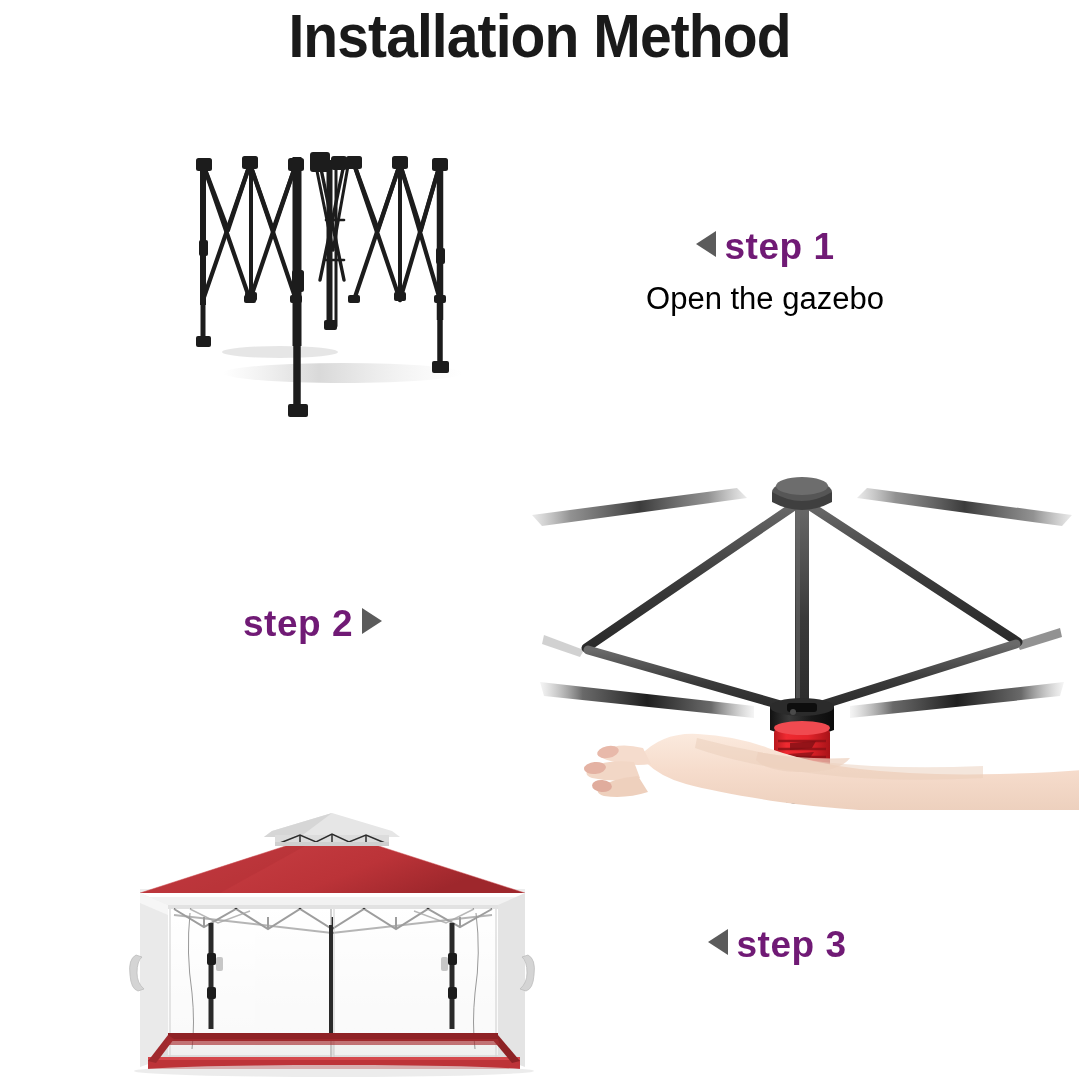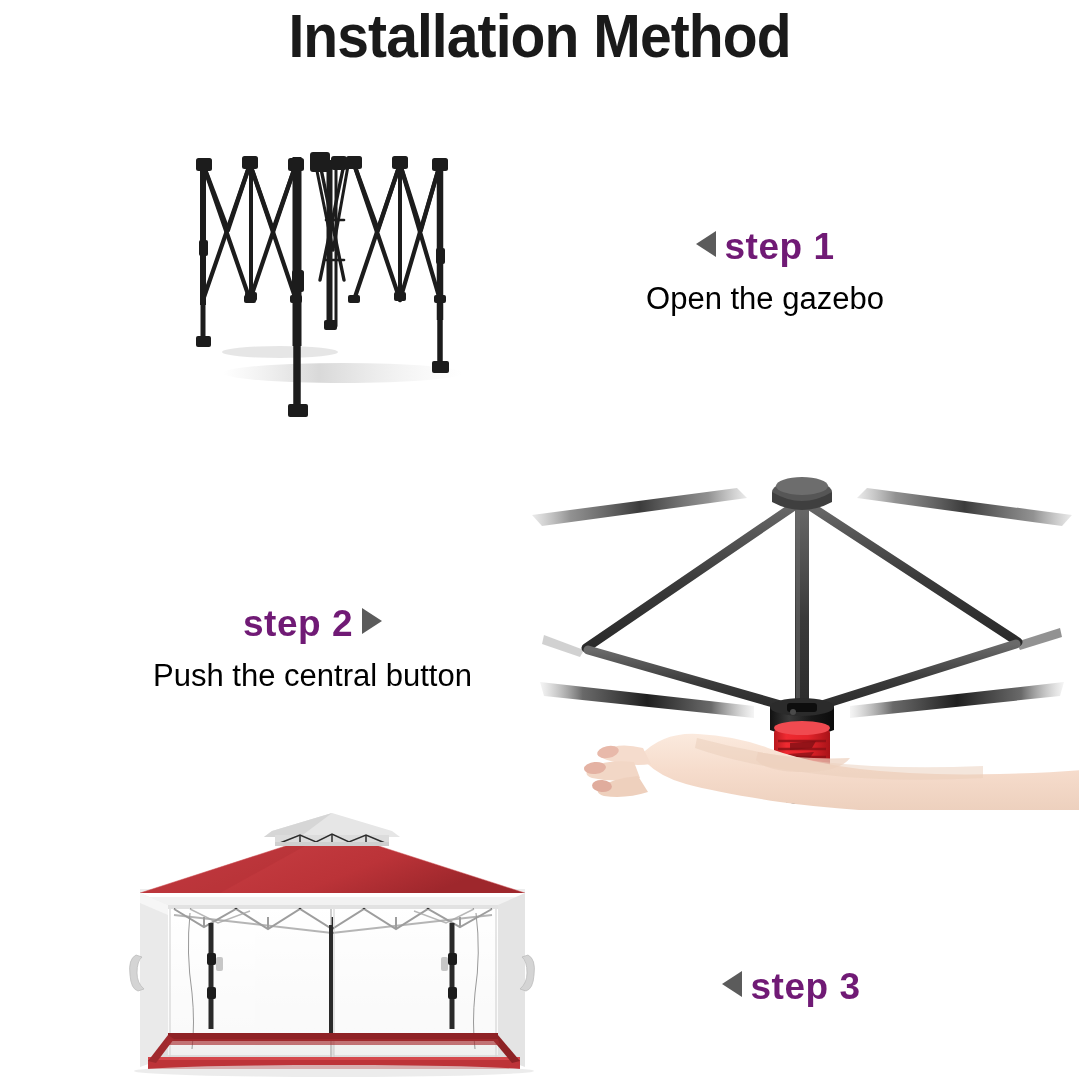--- a/index.html
+++ b/index.html
@@ -60,21 +60,21 @@
     font-size:31px;
     font-weight:normal;
     color:#000000;
     line-height:40px;
     margin-top:10px;
     white-space:nowrap;
   }
 
   #step1-block{left:585px;top:225px;width:360px;}
   #step2-block{left:130px;top:562px;width:365px;margin-top:40px;}
-  #step3-block{left:596px;top:923px;width:390px;margin-top:42px;}
+  #step3-block{left:582px;top:923px;width:390px;}
 
   
   .figure{position:absolute;}
   #fig-frame{left:168px;top:130px;width:330px;height:300px;}
   #fig-hub{left:522px;top:460px;width:560px;height:350px;}
   #fig-gazebo{left:100px;top:805px;width:465px;height:274px;}
 
   .figure svg{display:block;width:100%;height:100%;}
 </style>
 </head>
@@ -181,21 +181,20 @@
     <div class="step-head">
       <span class="tri tri-left"></span><span>step 1</span>
     </div>
     <div class="step-sub">Open the gazebo</div>
   </div>
 
   <div class="step-block" id="step2-block">
     <div class="step-head">
       <span>step 2</span><span class="tri tri-right"></span>
     </div>
-    <div class="step-sub">Push the central button</div>
   </div>
 
   <div class="figure" id="fig-hub">
     <svg viewBox="0 0 560 350" xmlns="http://www.w3.org/2000/svg">
       <defs>
         <linearGradient id="barFade" x1="0" y1="0" x2="1" y2="0">
           <stop offset="0%" stop-color="#8e8e8e" stop-opacity="0.18"></stop>
           <stop offset="18%" stop-color="#6d6d6d" stop-opacity="0.75"></stop>
           <stop offset="50%" stop-color="#3b3b3b" stop-opacity="1"></stop>
           <stop offset="82%" stop-color="#6d6d6d" stop-opacity="0.75"></stop>

